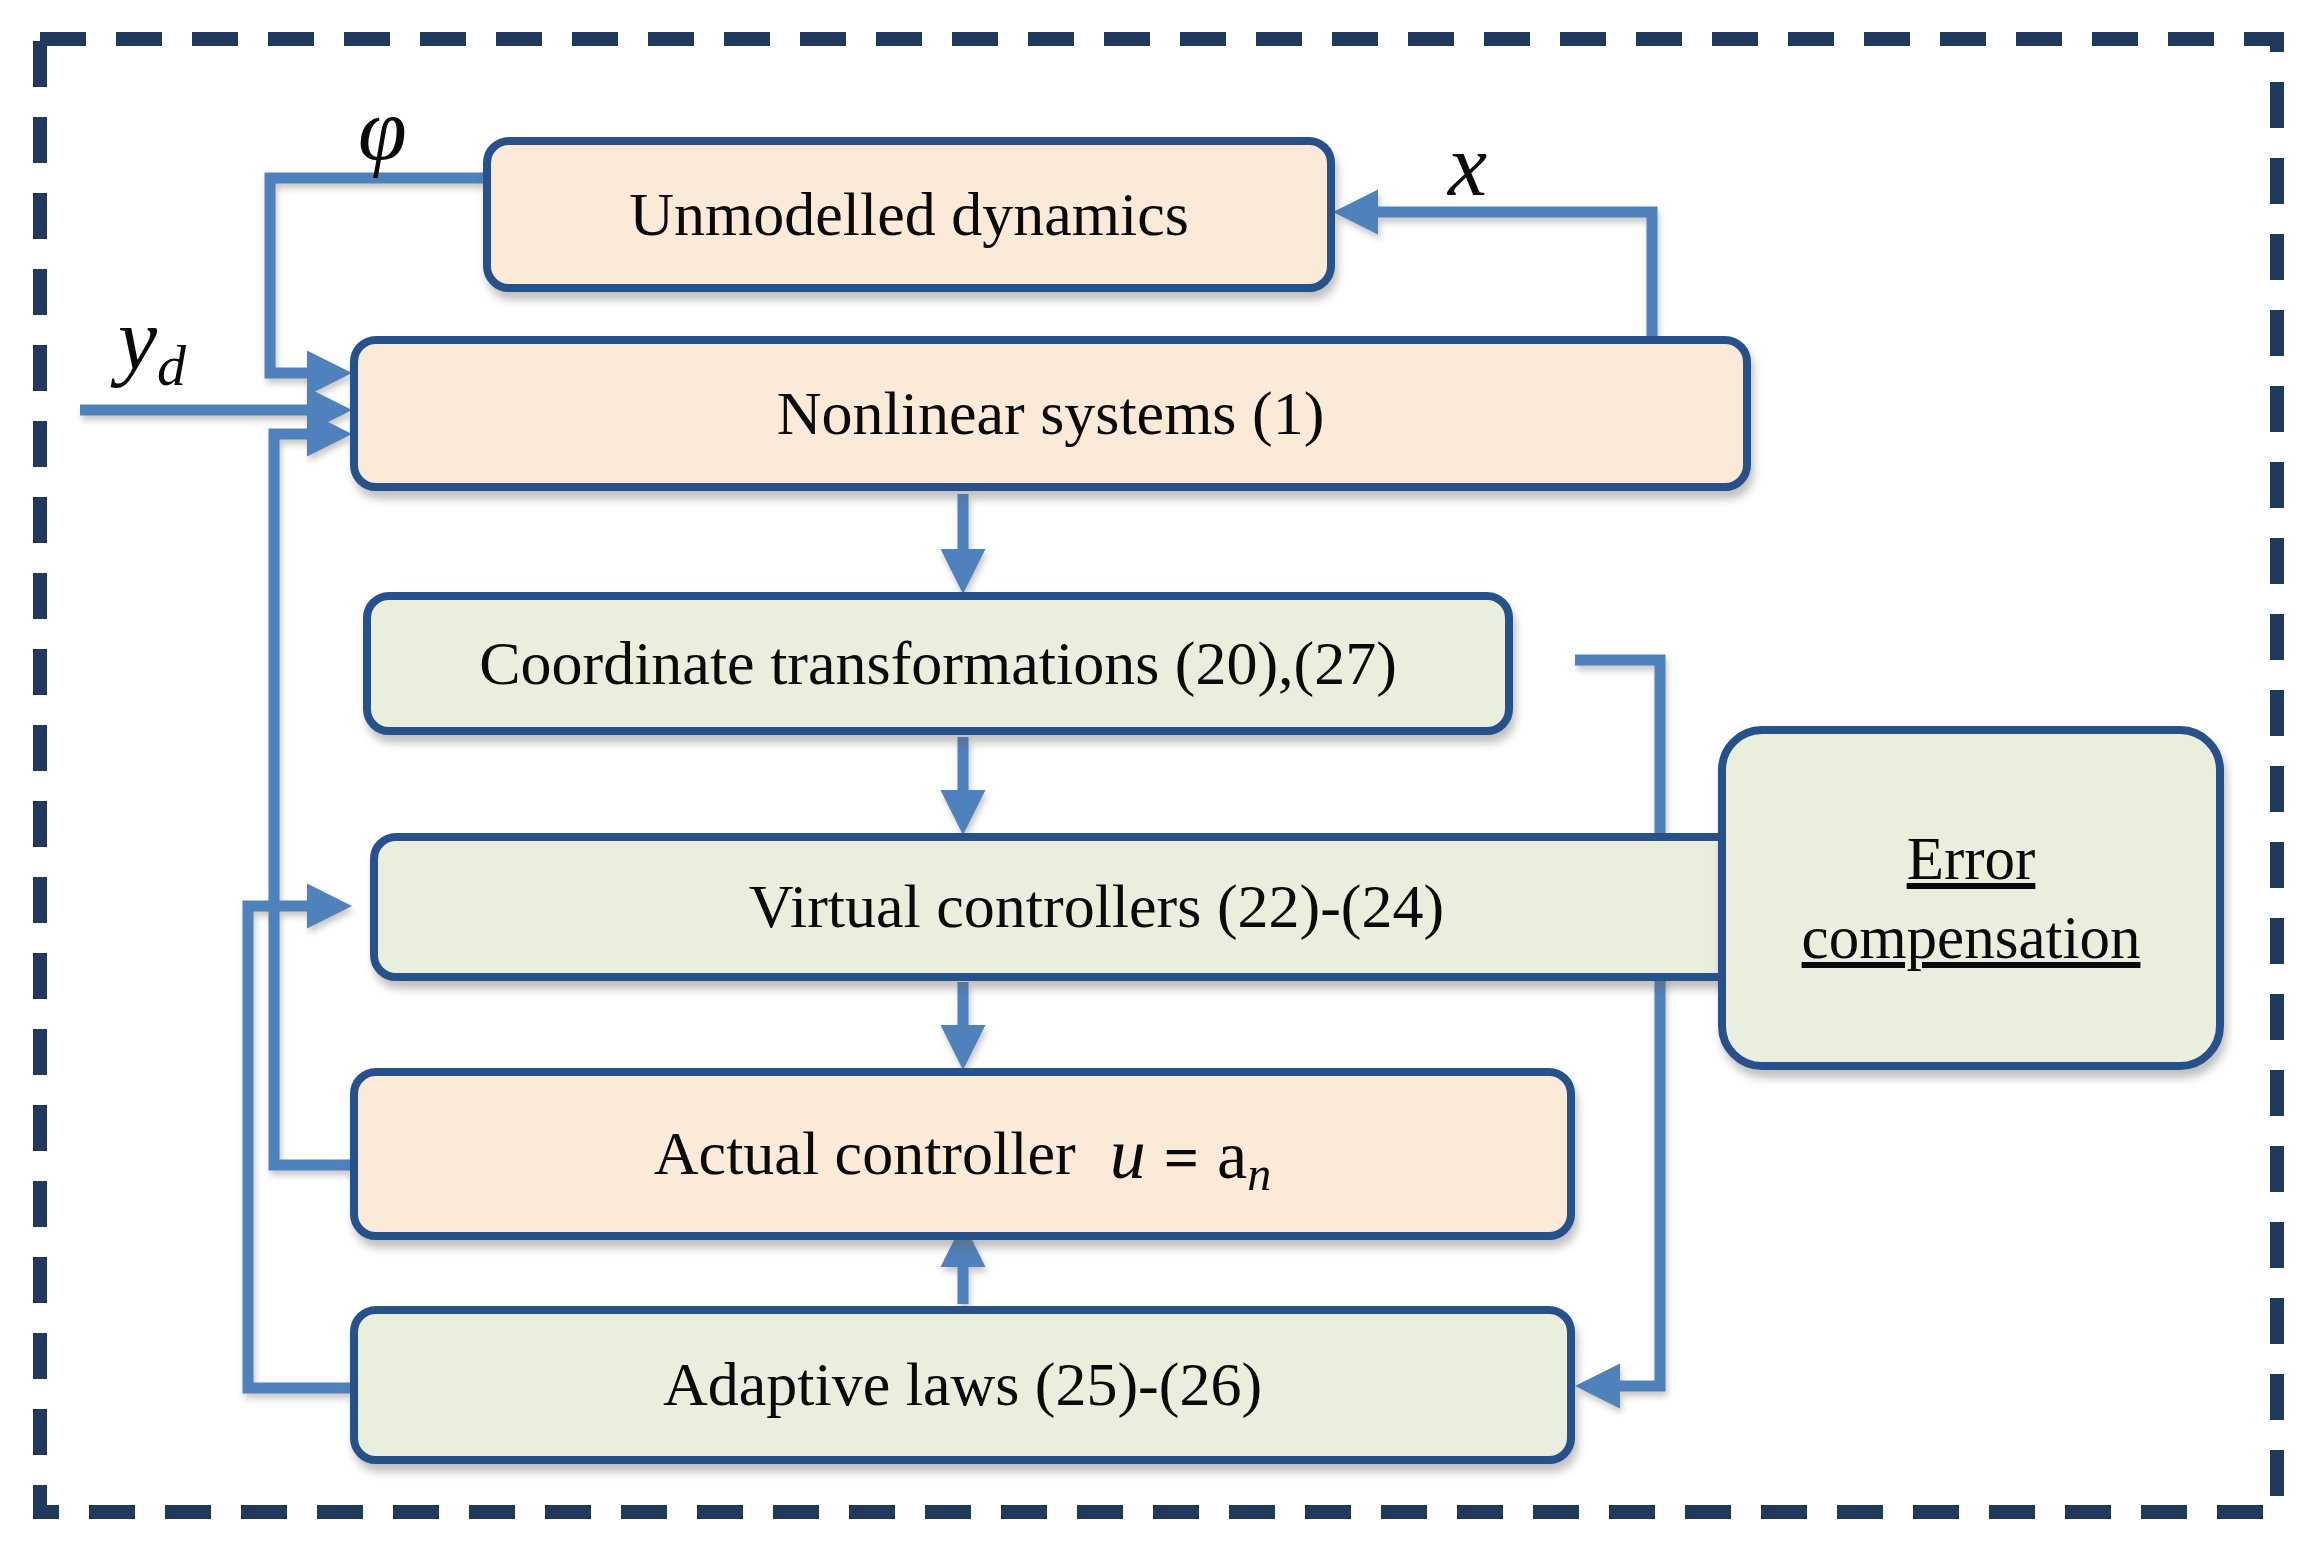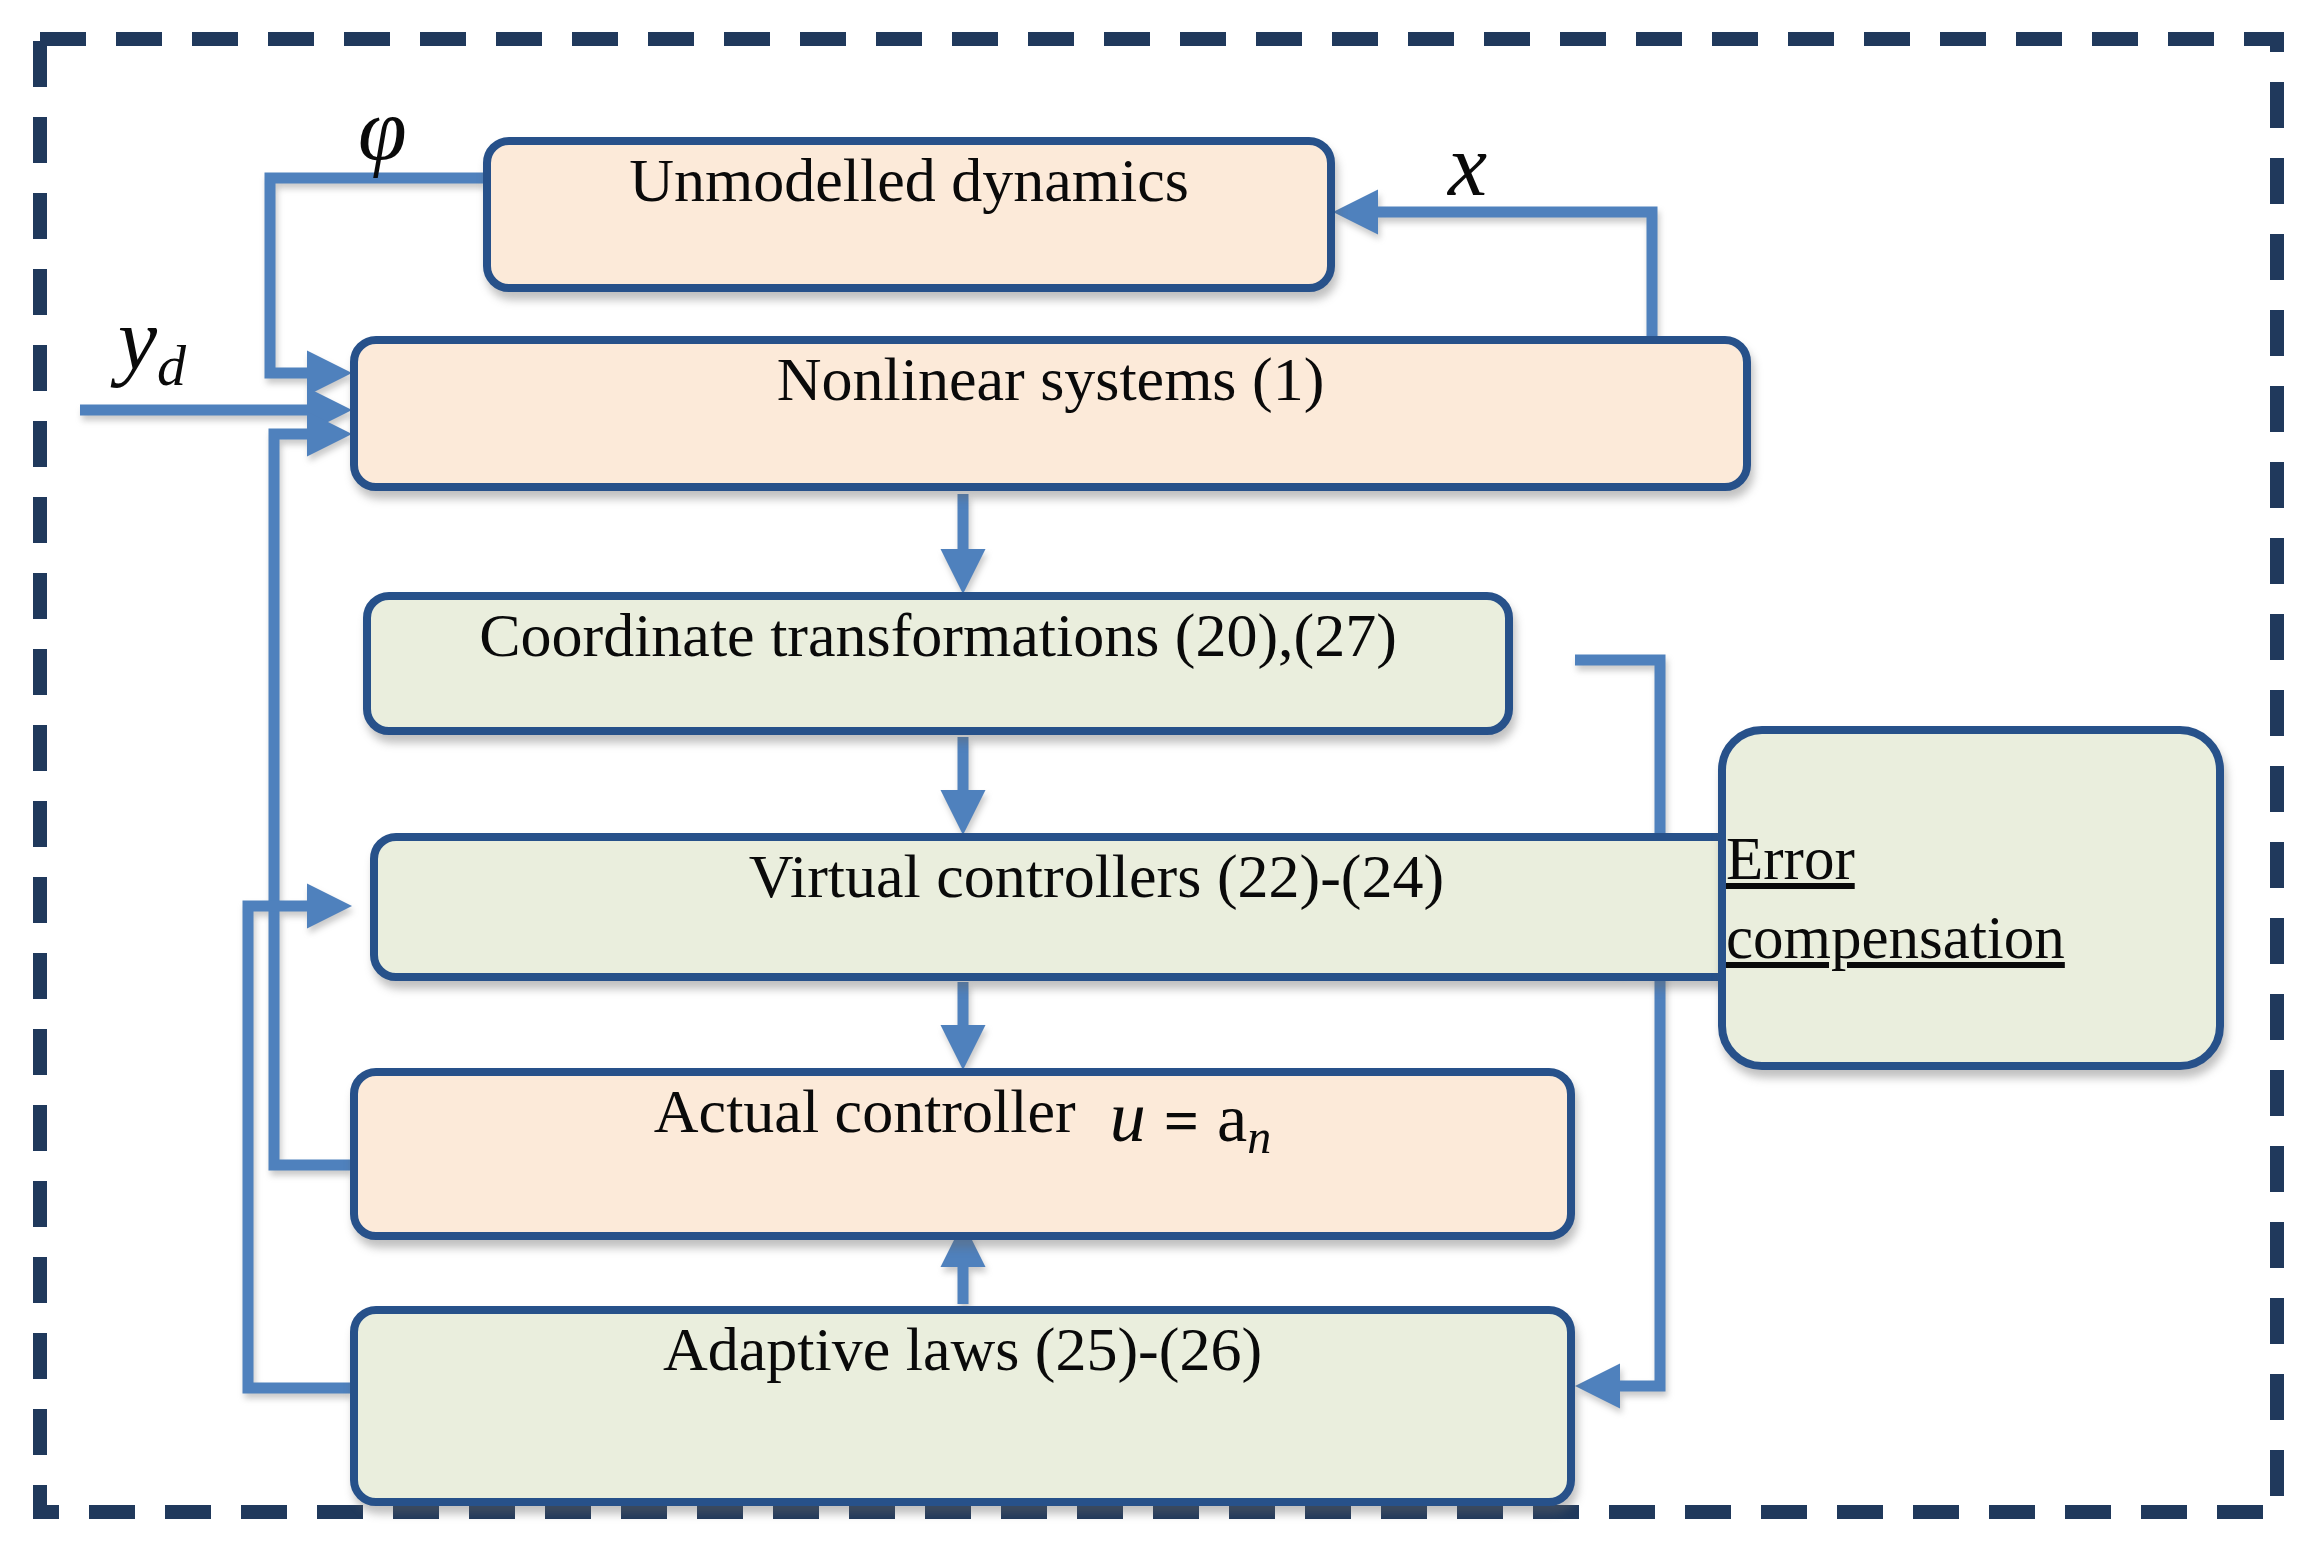--- a/index.html
+++ b/index.html
@@ -34,21 +34,21 @@
     stroke-linejoin:miter;
   }
   .ah-fill{fill:var(--arrow);}
   .conn-group{filter:drop-shadow(2px 5px 3px rgba(100,100,100,0.35));}
   .box{
     position:absolute;
     box-sizing:border-box;
     border:8px solid var(--box-border);
     border-radius:26px;
     display:flex;
-    align-items:flex-start;
+    align-items:center;
     justify-content:center;
     text-align:center;
     font-size:62px;
     line-height:1.15;
     white-space:nowrap;
     box-shadow:3px 8px 9px rgba(100,100,100,0.4);
   }
   .peach{background:var(--peach);}
   .green{background:var(--green);}
   .box-error{
@@ -137,21 +137,21 @@
 
   <div class="box green" style="left:370px;top:833px;width:1453px;height:148px">
     <span>Virtual controllers (22)-(24)</span>
   </div>
 
   <div class="box peach" style="left:350px;top:1068px;width:1225px;height:172px">
     <span>Actual controller</span>
     <span class="formula"><i>u</i><span class="eq">=</span><span class="base">a</span><sub>n</sub></span>
   </div>
 
-  <div class="box green" style="left:350px;top:1306px;width:1225px;height:200px">
+  <div class="box green" style="left:350px;top:1306px;width:1225px;height:158px">
     <span>Adaptive laws (25)-(26)</span>
   </div>
 
   <div class="box green box-error" style="left:1718px;top:726px;width:506px;height:344px">
     <span>Error</span>
     <span>compensation</span>
   </div>
 
   <div class="mathlabel" style="left:358px;top:86px">
     <span>φ</span>

